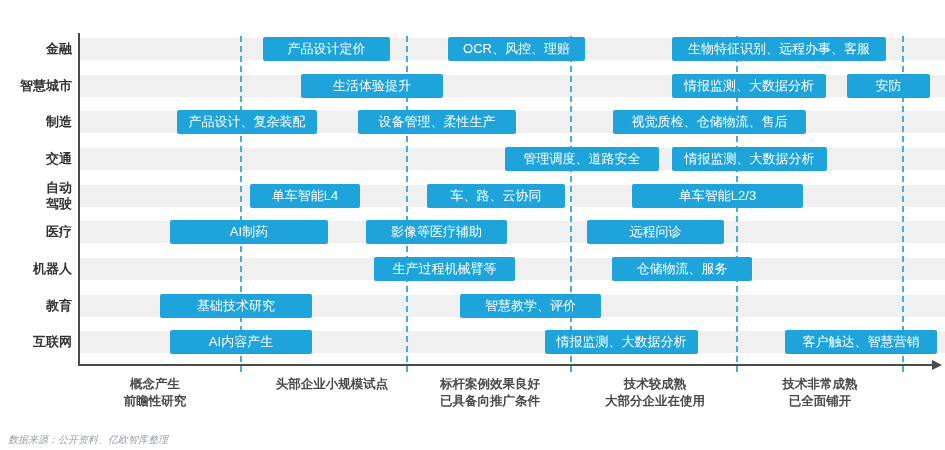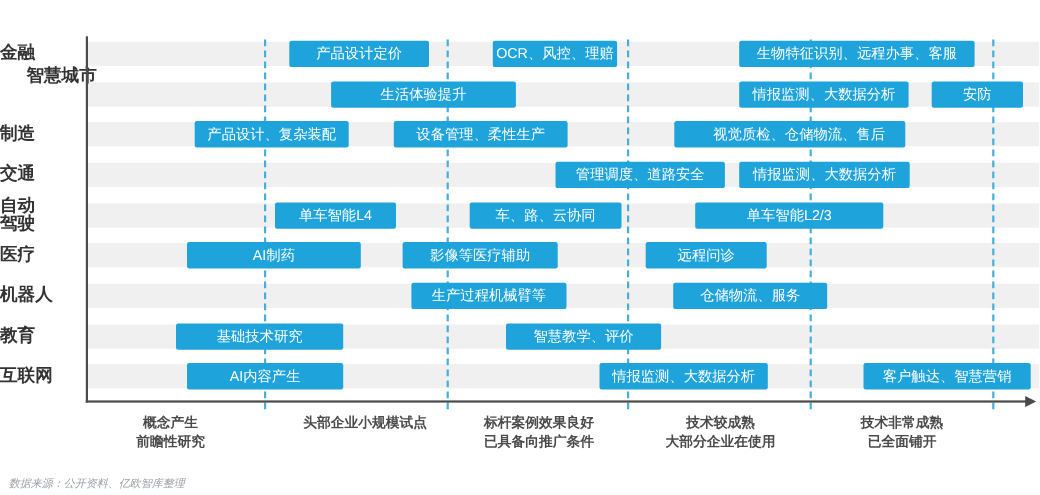--- a/index.html
+++ b/index.html
@@ -1,21 +1,21 @@
 <!DOCTYPE html>
 <html style="--bar: #1fa3db; --dashc: #45aede; --stripe: #f0f0f0; --axis: #4a4a4a;"><head>
 <meta charset="utf-8">
 <style>
   html,body { margin:0; padding:0; background:#ffffff; font-family:"Liberation Sans",sans-serif; }
   .chart { position:relative; width:945px; height:450px; background:#fff; overflow:hidden; }
   .title { position:absolute; top:7px; left:0; width:945px; text-align:center;
            font-size:15px; font-weight:bold; color:#2b2b2b; letter-spacing:0.5px; }
   .stripe { position:absolute; left:80px; width:865px; height:22px; background:var(--stripe,#f0f0f0); z-index:0; }
-  .row-label { position:absolute; left:0; width:72px; text-align:left; transform:translateY(-50%);
-               font-size:16px; font-weight:bold; color:#333; white-space:pre-line; line-height:16px; z-index:2; }
+  .row-label { position:absolute; left:0; width:72px; text-align:right; transform:translateY(-50%);
+               font-size:13px; font-weight:bold; color:#333; white-space:pre-line; line-height:16px; z-index:2; }
   .dash { position:absolute; top:36px; height:336px; width:0;
           border-left:2px dashed var(--dashc,#45aede); z-index:1; }
   .box { position:absolute; height:24px; background:var(--bar,#1fa3db); color:#fff; font-size:13px;
          display:flex; align-items:center; justify-content:center; border-radius:2px;
          white-space:nowrap; z-index:2; }
   .y-axis { position:absolute; left:78px; top:33px; width:2px; height:333px; background:var(--axis,#4a4a4a); z-index:3; }
   .x-axis { position:absolute; left:78px; top:364px; width:856px; height:2px; background:var(--axis,#4a4a4a); z-index:3; }
   .x-arrow { position:absolute; left:932px; top:360px; width:0; height:0;
              border-top:5px solid transparent; border-bottom:5px solid transparent;
              border-left:10px solid var(--axis,#4a4a4a); z-index:3; }
@@ -40,42 +40,42 @@
       <div class="stripe" style="top: 258px;"></div>
       <div class="stripe" style="top: 295px;"></div>
       <div class="stripe" style="top: 331px;"></div>
       <div class="dash" style="left: 240px;"></div>
       <div class="dash" style="left: 406px;"></div>
       <div class="dash" style="left: 570px;"></div>
       <div class="dash" style="left: 736px;"></div>
       <div class="dash" style="left: 902px;"></div>
       <div class="row-label" style="top: 49px;">金融</div>
       <div class="box" style="left: 263px; width: 127px; top: 37px;">产品设计定价</div>
-      <div class="box" style="left: 448px; width: 113px; top: 37px;">OCR、风控、理赔</div>
+      <div class="box" style="left: 448px; width: 137px; top: 37px;">OCR、风控、理赔</div>
       <div class="box" style="left: 672px; width: 214px; top: 37px;">生物特征识别、远程办事、客服</div>
-      <div class="row-label" style="top: 70px; padding-left: 24px;">智慧城市</div>
-      <div class="box" style="left: 301px; width: 168px; top: 74px; font-family: Liberation Mono, monospace;">生活体验提升</div>
+      <div class="row-label" style="top: 86px;">智慧城市</div>
+      <div class="box" style="left: 301px; width: 142px; top: 74px; font-family: Liberation Mono, monospace;">生活体验提升</div>
       <div class="box" style="left: 672px; width: 154px; top: 74px;">情报监测、大数据分析</div>
       <div class="box" style="left: 847px; width: 83px; top: 74px;">安防</div>
       <div class="row-label" style="top: 122px;">制造</div>
       <div class="box" style="left: 177px; width: 140px; top: 110px;">产品设计、复杂装配</div>
       <div class="box" style="left: 358px; width: 158px; top: 110px;">设备管理、柔性生产</div>
-      <div class="box" style="left: 613px; width: 193px; top: 110px; padding-left: 17px;">视觉质检、仓储物流、售后</div>
+      <div class="box" style="left: 613px; width: 193px; top: 110px;">视觉质检、仓储物流、售后</div>
       <div class="row-label" style="top: 159px;">交通</div>
       <div class="box" style="left: 505px; width: 154px; top: 147px;">管理调度、道路安全</div>
       <div class="box" style="left: 672px; width: 155px; top: 147px;">情报监测、大数据分析</div>
       <div class="row-label" style="top: 196px;">自动
 驾驶</div>
       <div class="box" style="left: 250px; width: 110px; top: 184px;">单车智能L4</div>
       <div class="box" style="left: 427px; width: 138px; top: 184px;">车、路、云协同</div>
       <div class="box" style="left: 632px; width: 171px; top: 184px;">单车智能L2/3</div>
       <div class="row-label" style="top: 232px;">医疗</div>
       <div class="box" style="left: 170px; width: 158px; top: 220px;">AI制药</div>
       <div class="box" style="left: 366px; width: 141px; top: 220px;">影像等医疗辅助</div>
-      <div class="box" style="left: 587px; width: 110px; top: 220px;">远程问诊</div>
+      <div class="box" style="left: 587px; width: 137px; top: 220px;">远程问诊</div>
       <div class="row-label" style="top: 269px;">机器人</div>
       <div class="box" style="left: 374px; width: 141px; top: 257px;">生产过程机械臂等</div>
       <div class="box" style="left: 612px; width: 140px; top: 257px;">仓储物流、服务</div>
       <div class="row-label" style="top: 306px;">教育</div>
       <div class="box" style="left: 160px; width: 152px; top: 294px;">基础技术研究</div>
       <div class="box" style="left: 460px; width: 141px; top: 294px;">智慧教学、评价</div>
       <div class="row-label" style="top: 342px;">互联网</div>
       <div class="box" style="left: 170px; width: 142px; top: 330px;">AI内容产生</div>
       <div class="box" style="left: 545px; width: 153px; top: 330px;">情报监测、大数据分析</div>
       <div class="box" style="left: 785px; width: 152px; top: 330px;">客户触达、智慧营销</div>

